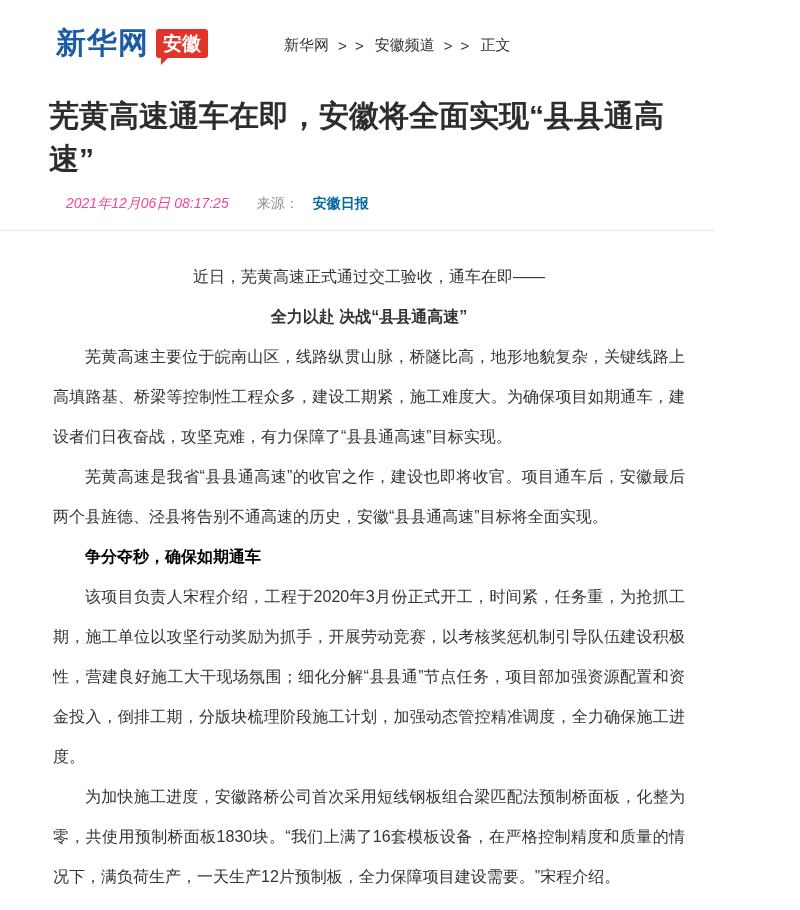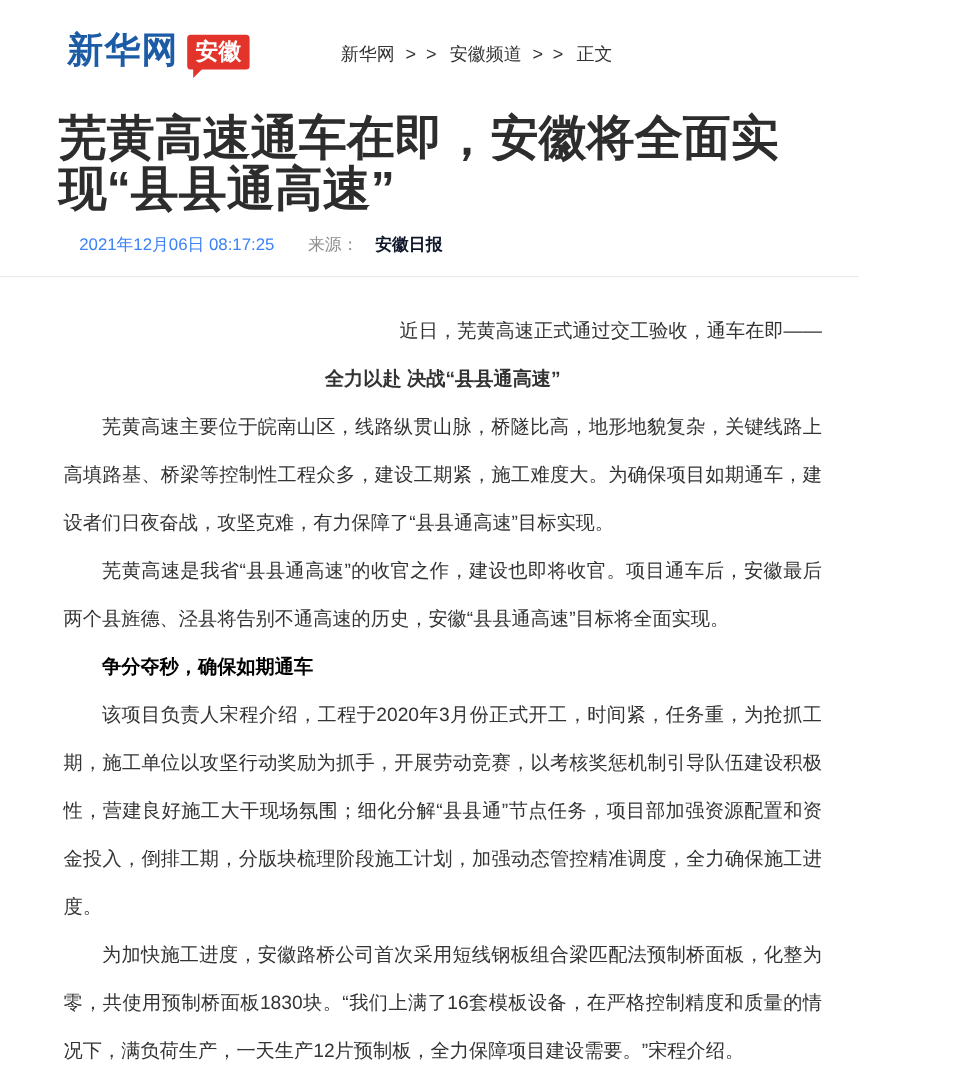--- a/index.html
+++ b/index.html
@@ -71,54 +71,54 @@
     cursor: pointer;
   }
   .breadcrumb .sep {
     color: #333333;
     letter-spacing: 2px;
   }
 
   
   .article-title {
     margin: 34px 28px 0 49px;
-    font-size: 40px;
+    font-size: 30px;
     line-height: 43px;
     font-weight: bold;
     color: #2d2d2d;
   }
   .meta {
     margin: 15px 0 0 66px;
     font-size: 14px;
     color: #999999;
     display: flex;
     align-items: center;
   }
-  .meta .meta-date { color: #3b82f6; }
+  .meta .meta-date { color: #ec4899; font-style: italic; }
   .meta .meta-source-label { margin-left: 28px; color: #8f8f8f; }
   .meta .meta-source {
     margin-left: 14px;
-    color: #0f172a;
+    color: #0369a1;
     font-weight: bold;
   }
   .divider {
     margin-top: 17px;
     border-bottom: 1px solid #e9e9e9;
     width: 100%;
   }
 
   
   .article-body {
     padding: 26px 30px 0 53px;
     font-size: 16px;
     line-height: 40px;
     color: #333333;
   }
   .article-body p { margin: 0; }
-  .p-lead { text-align: right; }
+  .p-lead { text-align: center; }
   .p-inner-title {
     text-align: center;
     font-weight: bold;
   }
   .p-body {
     text-indent: 2em;
     text-align: justify;
   }
   .section-heading {
     font-weight: bold;

